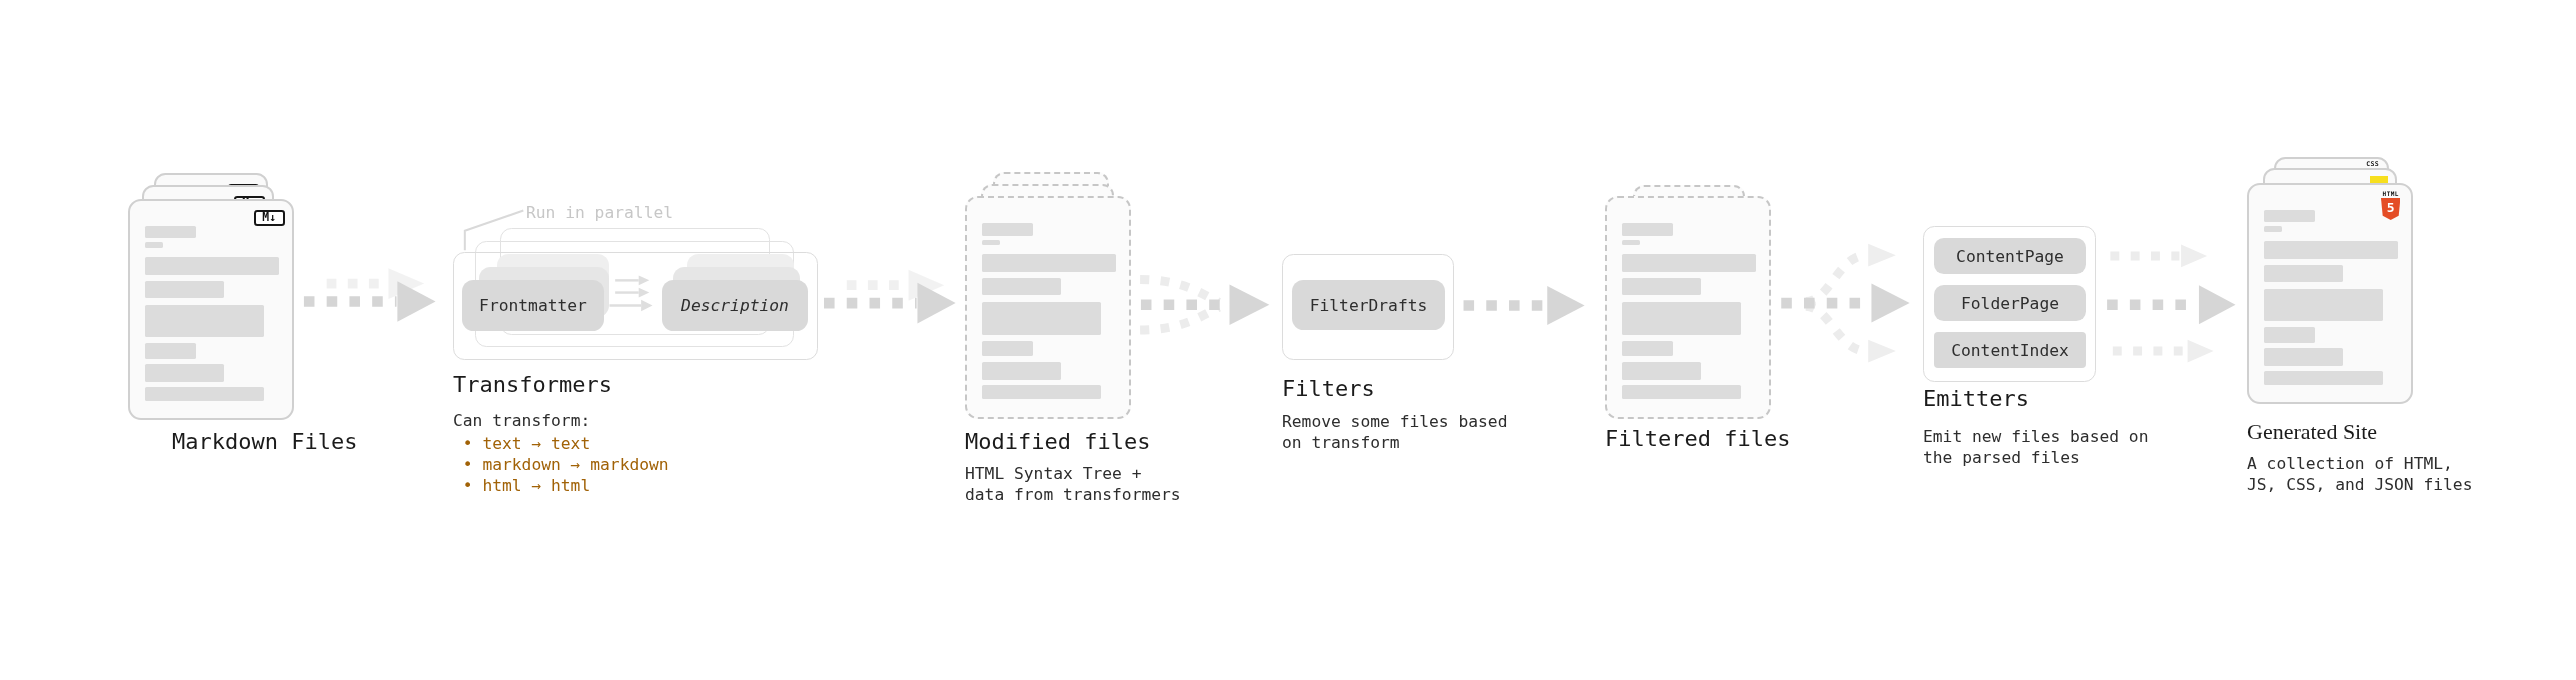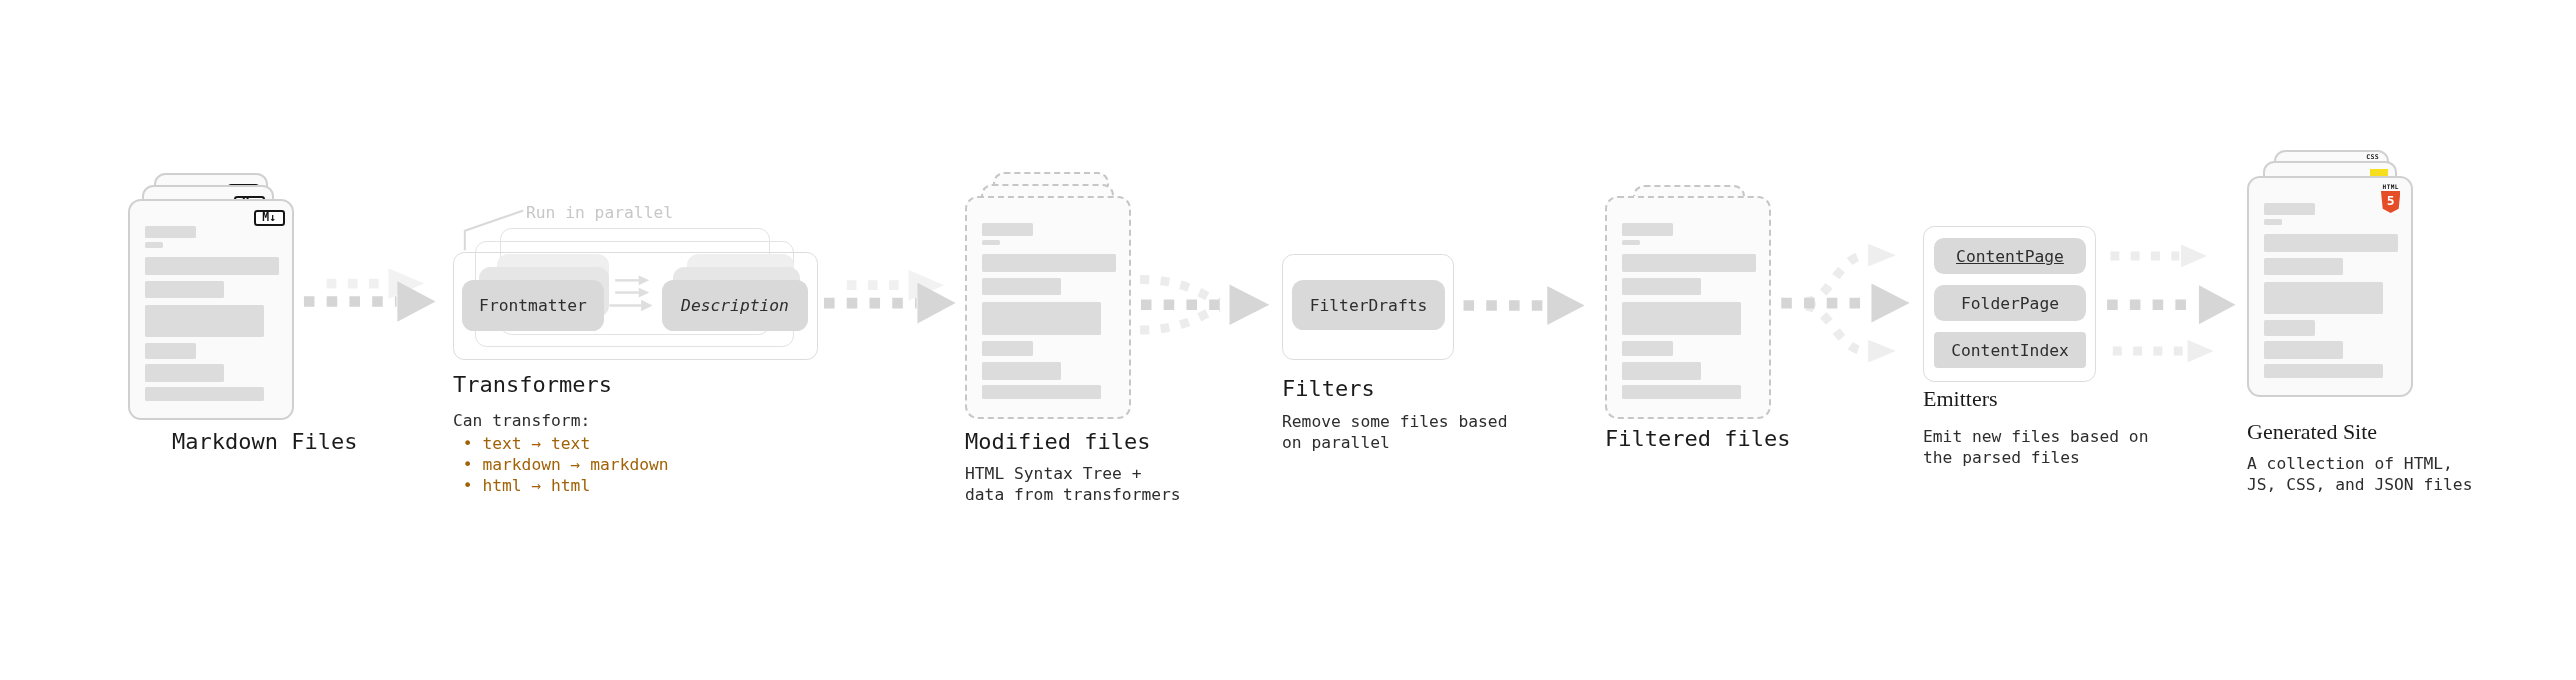--- a/index.html
+++ b/index.html
@@ -130,48 +130,48 @@
     </div>
   </div>
   <div class="stage-label" style="left:965px;top:428px;text-align:right;">Modified files</div>
   <div class="stage-desc" style="left:965px;top:463px;">HTML Syntax Tree +
 data from transformers</div>
 
   <div class="panel" style="left:1282px;top:254px;width:172px;height:106px;"></div>
   <div class="pill" style="left:1292px;top:280px;width:153px;height:50px;">FilterDrafts</div>
   <div class="stage-label" style="left:1282px;top:375px;">Filters</div>
   <div class="stage-desc" style="left:1282px;top:411px;">Remove some files based
-on parallel</div>
+on transform</div>
 
   <div class="abs" style="left:1605px;top:185px;width:172px;height:237px;">
     <div class="card dashed back" style="left:28.4px;top:0;width:112px;height:221px;"></div>
     <div class="card dashed" style="left:0;top:11.4px;width:166px;height:223px;">
       <div class="skel">
         <i class="s1"></i>
           <i class="s2"></i>
           <i class="s3"></i>
           <i class="s4"></i>
           <i class="s5"></i>
           <i class="s6"></i>
           <i class="s7"></i>
           <i class="s8"></i>
       </div>
     </div>
   </div>
   <div class="stage-label" style="left:1605px;top:425px;">Filtered files</div>
 
   <div class="panel" style="left:1923px;top:226px;width:173px;height:156px;"></div>
-  <div class="pill" style="left:1934px;top:238px;width:152px;height:36px;border-radius:9.8px;text-decoration:underline;">ContentPage</div>
+  <div class="pill" style="left:1934px;top:238px;width:152px;height:36px;border-radius:9.8px;">ContentPage</div>
   <div class="pill" style="left:1934px;top:285px;width:152px;height:36px;border-radius:9.8px;">FolderPage</div>
   <div class="pill" style="left:1934px;top:332px;width:152px;height:36px;border-radius:4px;">ContentIndex</div>
-  <div class="stage-label" style="left:1923px;top:385px;font-family:Liberation Serif, serif;">Emitters</div>
+  <div class="stage-label" style="left:1923px;top:385px;">Emitters</div>
   <div class="stage-desc" style="left:1923px;top:426px;">Emit new files based on
 the parsed files</div>
 
-  <div class="abs" style="left:2247px;top:150px;width:172px;height:249px;text-decoration:underline;">
+  <div class="abs" style="left:2247px;top:157px;width:172px;height:249px;text-decoration:underline;">
     <div class="card back" style="left:27px;top:0;width:115px;height:221px;">
       <div class="badge-css">
         <div class="w">CSS</div>
         <div class="bar"></div>
       </div>
     </div>
     <div class="card back" style="left:16.3px;top:10.6px;width:134px;height:221px;">
       <div class="badge-js"></div>
     </div>
     <div class="card" style="left:0;top:26px;width:166px;height:221px;">

